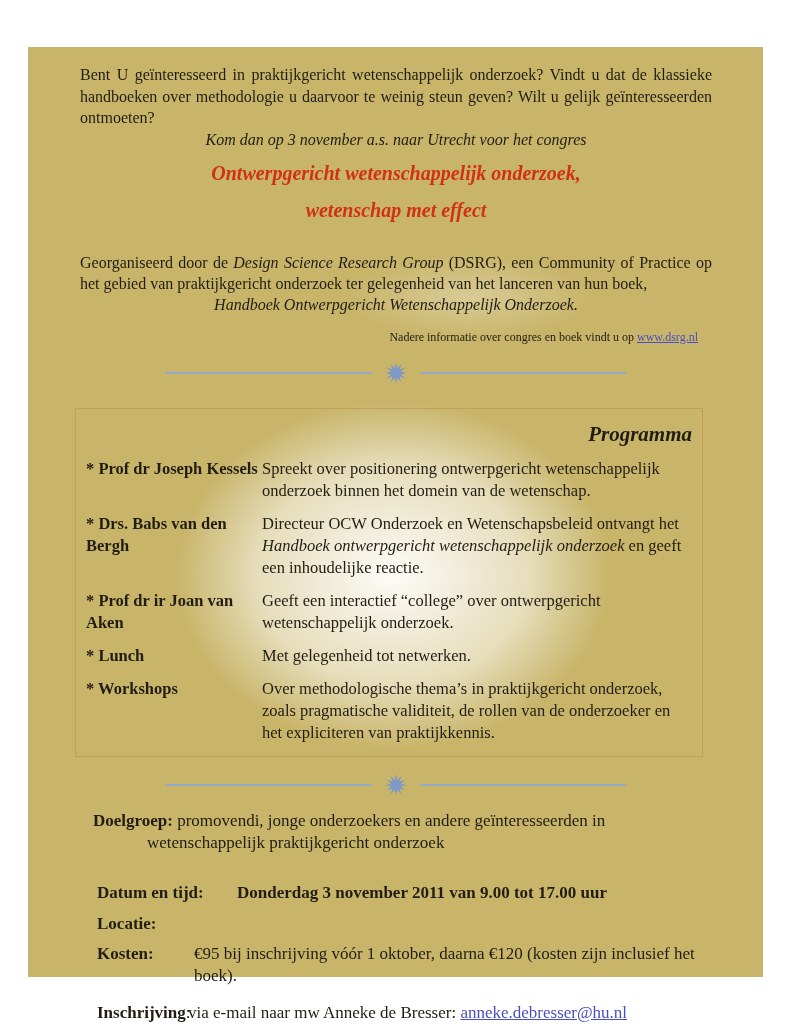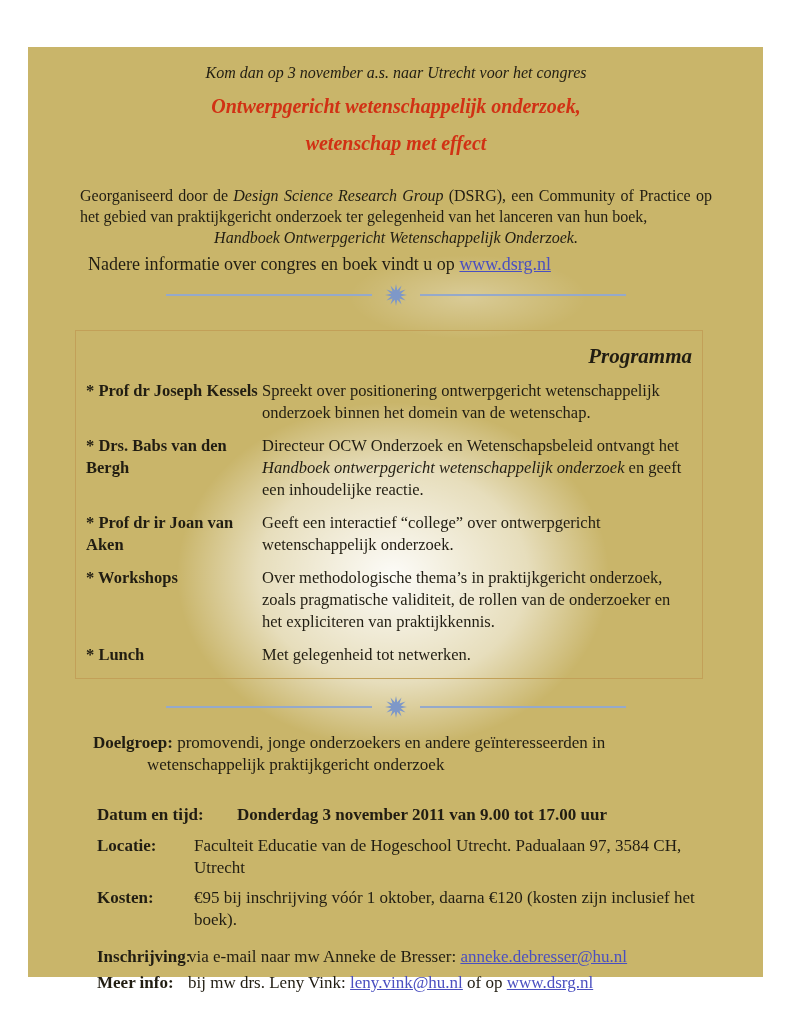--- a/index.html
+++ b/index.html
@@ -27,21 +27,21 @@
     font-size:20px;line-height:37px;font-style:italic;font-weight:bold;
   }
   .organizer{
     margin:23px 0 0 0;font-size:16px;line-height:21px;text-align:justify;
   }
   .organizer .it{font-style:italic;}
   .booktitle{
     margin:1px 0 0 0;font-size:16px;line-height:19px;font-style:italic;text-align:center;
   }
   .infoline{
-    margin:8px;font-size:18px;line-height:19px;text-align:left;
+    margin:14px;font-size:12px;line-height:19px;text-align:right;
   }
   a.link{color:#4a4fc0;text-decoration:underline;cursor:pointer;}
   .divider{
     width:460px;margin:9px auto 0 auto;
     display:flex;align-items:center;justify-content:center;
   }
   .divider .dline{flex:1;height:2px;background:#95a9ca;}
   .divider .star{margin:0 12px;flex:0 0 auto;}
   .divider2{margin-top:16px;}
   .program-box{
@@ -75,20 +75,21 @@
   .drow.kosten{margin-top:8px;}
   .drow.inschrijving{margin-top:15px;}
   .drow.meerinfo{margin-top:4px;}
 </style>
 </head>
 <body>
 
 <div class="flyer">
 
   <div class="topblock">
+    <p class="intro">Bent U geïnteresseerd in praktijkgericht wetenschappelijk onderzoek? Vindt u dat de klassieke handboeken over methodologie u daarvoor te weinig steun geven? Wilt u gelijk geïnteresseerden ontmoeten?</p>
     <p class="invite">Kom dan op 3 november a.s. naar Utrecht voor het congres</p>
     <h1 class="title"><span>Ontwerpgericht wetenschappelijk onderzoek,</span><br><span>wetenschap met effect</span></h1>
     <p class="organizer"><span>Georganiseerd door de </span><span class="it">Design Science Research Group</span><span> (DSRG), een Community of Practice op het gebied van praktijkgericht onderzoek ter gelegenheid van het lanceren van hun boek,</span></p>
     <p class="booktitle">Handboek Ontwerpgericht Wetenschappelijk Onderzoek.</p>
     <p class="infoline"><span>Nadere informatie over congres en boek vindt u op </span><a class="link">www.dsrg.nl</a></p>
   </div>
 
   <div class="divider">
     <span class="dline"></span>
     <svg class="star" width="24" height="24" viewBox="0 0 24 24">
@@ -109,48 +110,47 @@
       <span class="speaker">* Drs. Babs van den Bergh</span>
       <span class="desc"><span>Directeur OCW  Onderzoek en Wetenschapsbeleid ontvangt het </span><span class="it">Handboek ontwerpgericht wetenschappelijk onderzoek</span><span> en geeft een inhoudelijke reactie.</span></span>
     </div>
 
     <div class="prow">
       <span class="speaker">* Prof dr ir Joan van Aken</span>
       <span class="desc"><span>Geeft een interactief “college” over ontwerpgericht wetenschappelijk onderzoek.</span><span class="it"></span><span></span></span>
     </div>
 
     <div class="prow">
-      <span class="speaker">* Workshops</span>
-      <span class="desc"><span>Over methodologische thema’s in praktijkgericht onderzoek, zoals pragmatische validiteit, de rollen van de onderzoeker en het expliciteren van praktijkkennis.</span><span class="it"></span><span></span></span>
+      <span class="speaker">* Lunch</span>
+      <span class="desc"><span>Met gelegenheid tot netwerken.</span><span class="it"></span><span></span></span>
     </div>
 
     <div class="prow">
-      <span class="speaker">* Lunch</span>
-      <span class="desc"><span>Met gelegenheid tot netwerken.</span><span class="it"></span><span></span></span>
+      <span class="speaker">* Workshops</span>
+      <span class="desc"><span>Over methodologische thema’s in praktijkgericht onderzoek, zoals pragmatische validiteit, de rollen van de onderzoeker en het expliciteren van praktijkkennis.</span><span class="it"></span><span></span></span>
     </div>
   </div>
 
   <div class="divider divider2">
     <span class="dline"></span>
     <svg class="star" width="24" height="24" viewBox="0 0 24 24">
         <polygon fill="#7e98c8" points="12,1 13.29,7.17 17.5,2.47 15.54,8.46 21.53,6.5 16.83,10.71 23,12 16.83,13.29 21.53,17.5 15.54,15.54 17.5,21.53 13.29,16.83 12,23 10.71,16.83 6.5,21.53 8.46,15.54 2.47,17.5 7.17,13.29 1,12 7.17,10.71 2.47,6.5 8.46,8.46 6.5,2.47 10.71,7.17"></polygon>
       </svg>
     <span class="dline"></span>
   </div>
 
   <p class="doelgroep"><b>Doelgroep:</b><span> promovendi, jonge onderzoekers en andere geïnteresseerden in wetenschappelijk praktijkgericht onderzoek</span></p>
 
   <div class="details">
     <div class="drow datum">
       <span class="lbl w140">Datum en tijd:</span>
       <span class="val">Donderdag 3 november 2011 van 9.00 tot 17.00 uur</span>
     </div>
     <div class="drow locatie">
       <span class="lbl w97">Locatie:</span>
-      <span class="val">Faculteit Educatie van de Hogeschool Utrecht. Padualaan 97, 3584 CH, Utrecht</span>
     </div>
     <div class="drow kosten">
       <span class="lbl w97">Kosten:</span>
       <span class="val">€95 bij inschrijving vóór 1 oktober, daarna €120 (kosten zijn inclusief het boek).</span>
     </div>
     <div class="drow inschrijving">
       <span class="lbl w91"><span>Inschrijving</span><span class="colon">:</span></span>
       <span class="val"><span>via e-mail naar mw Anneke de Bresser: </span><a class="link">anneke.debresser@hu.nl</a></span>
     </div>
     <div class="drow meerinfo">

